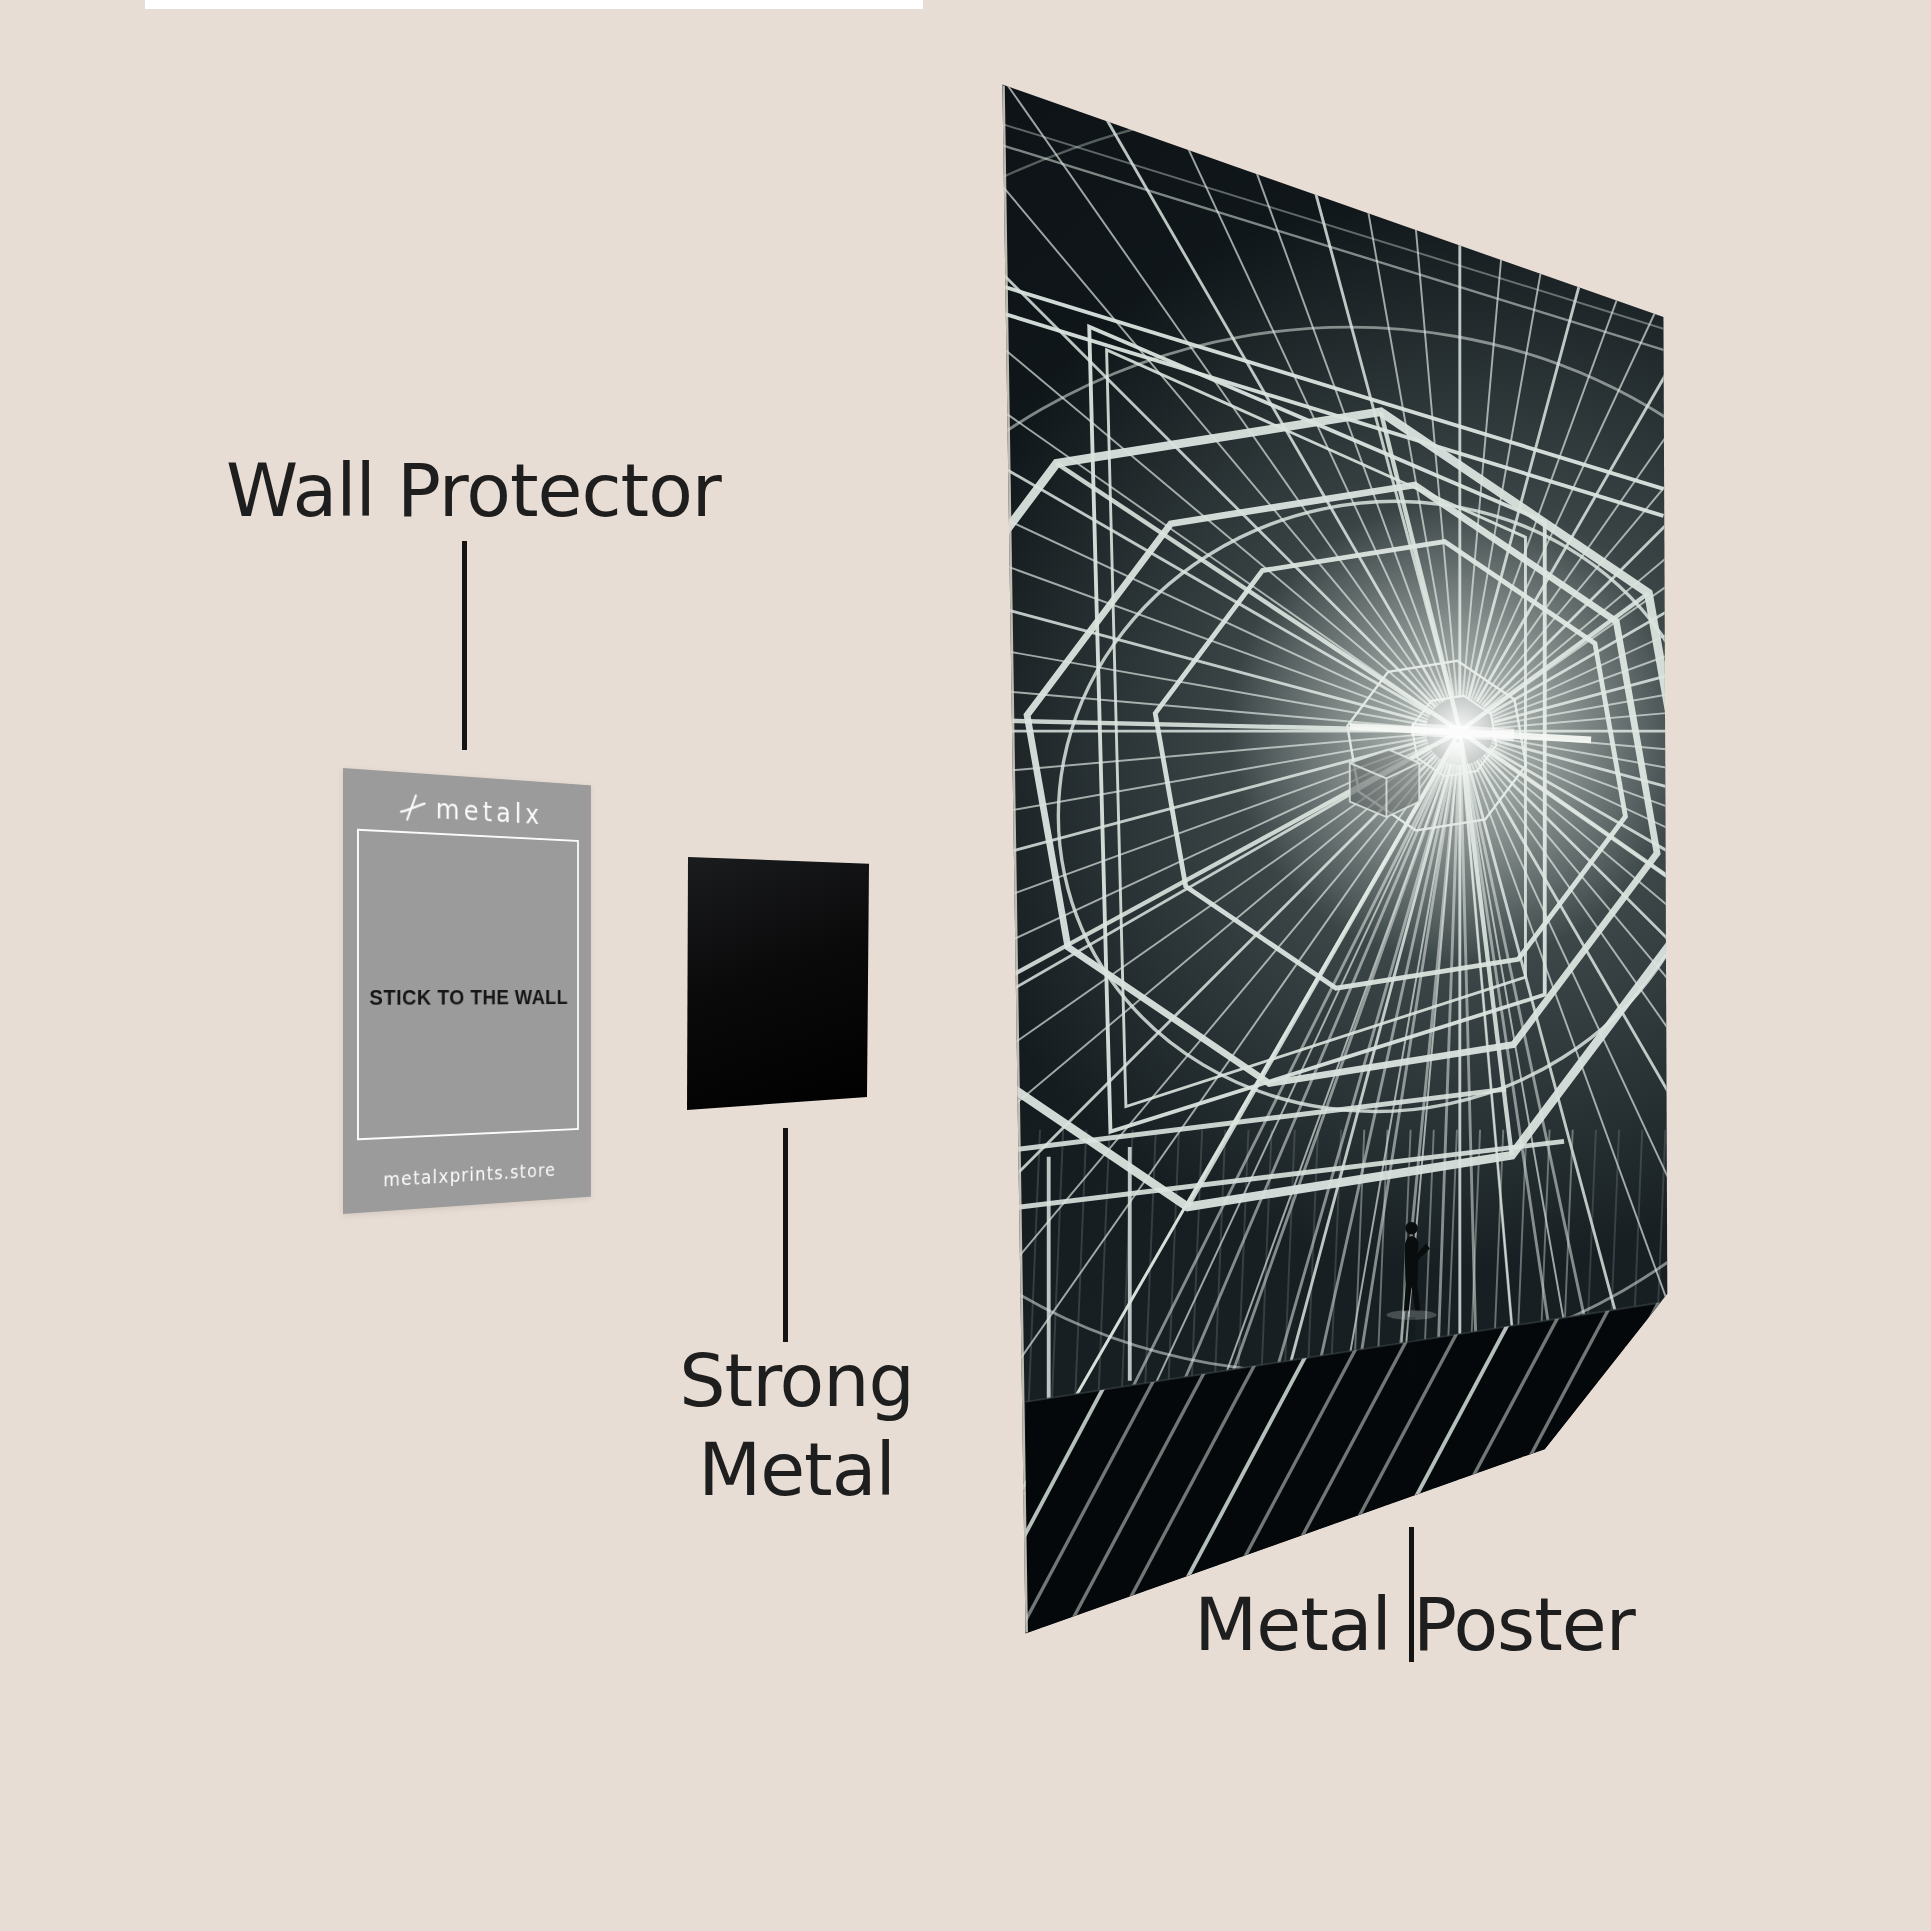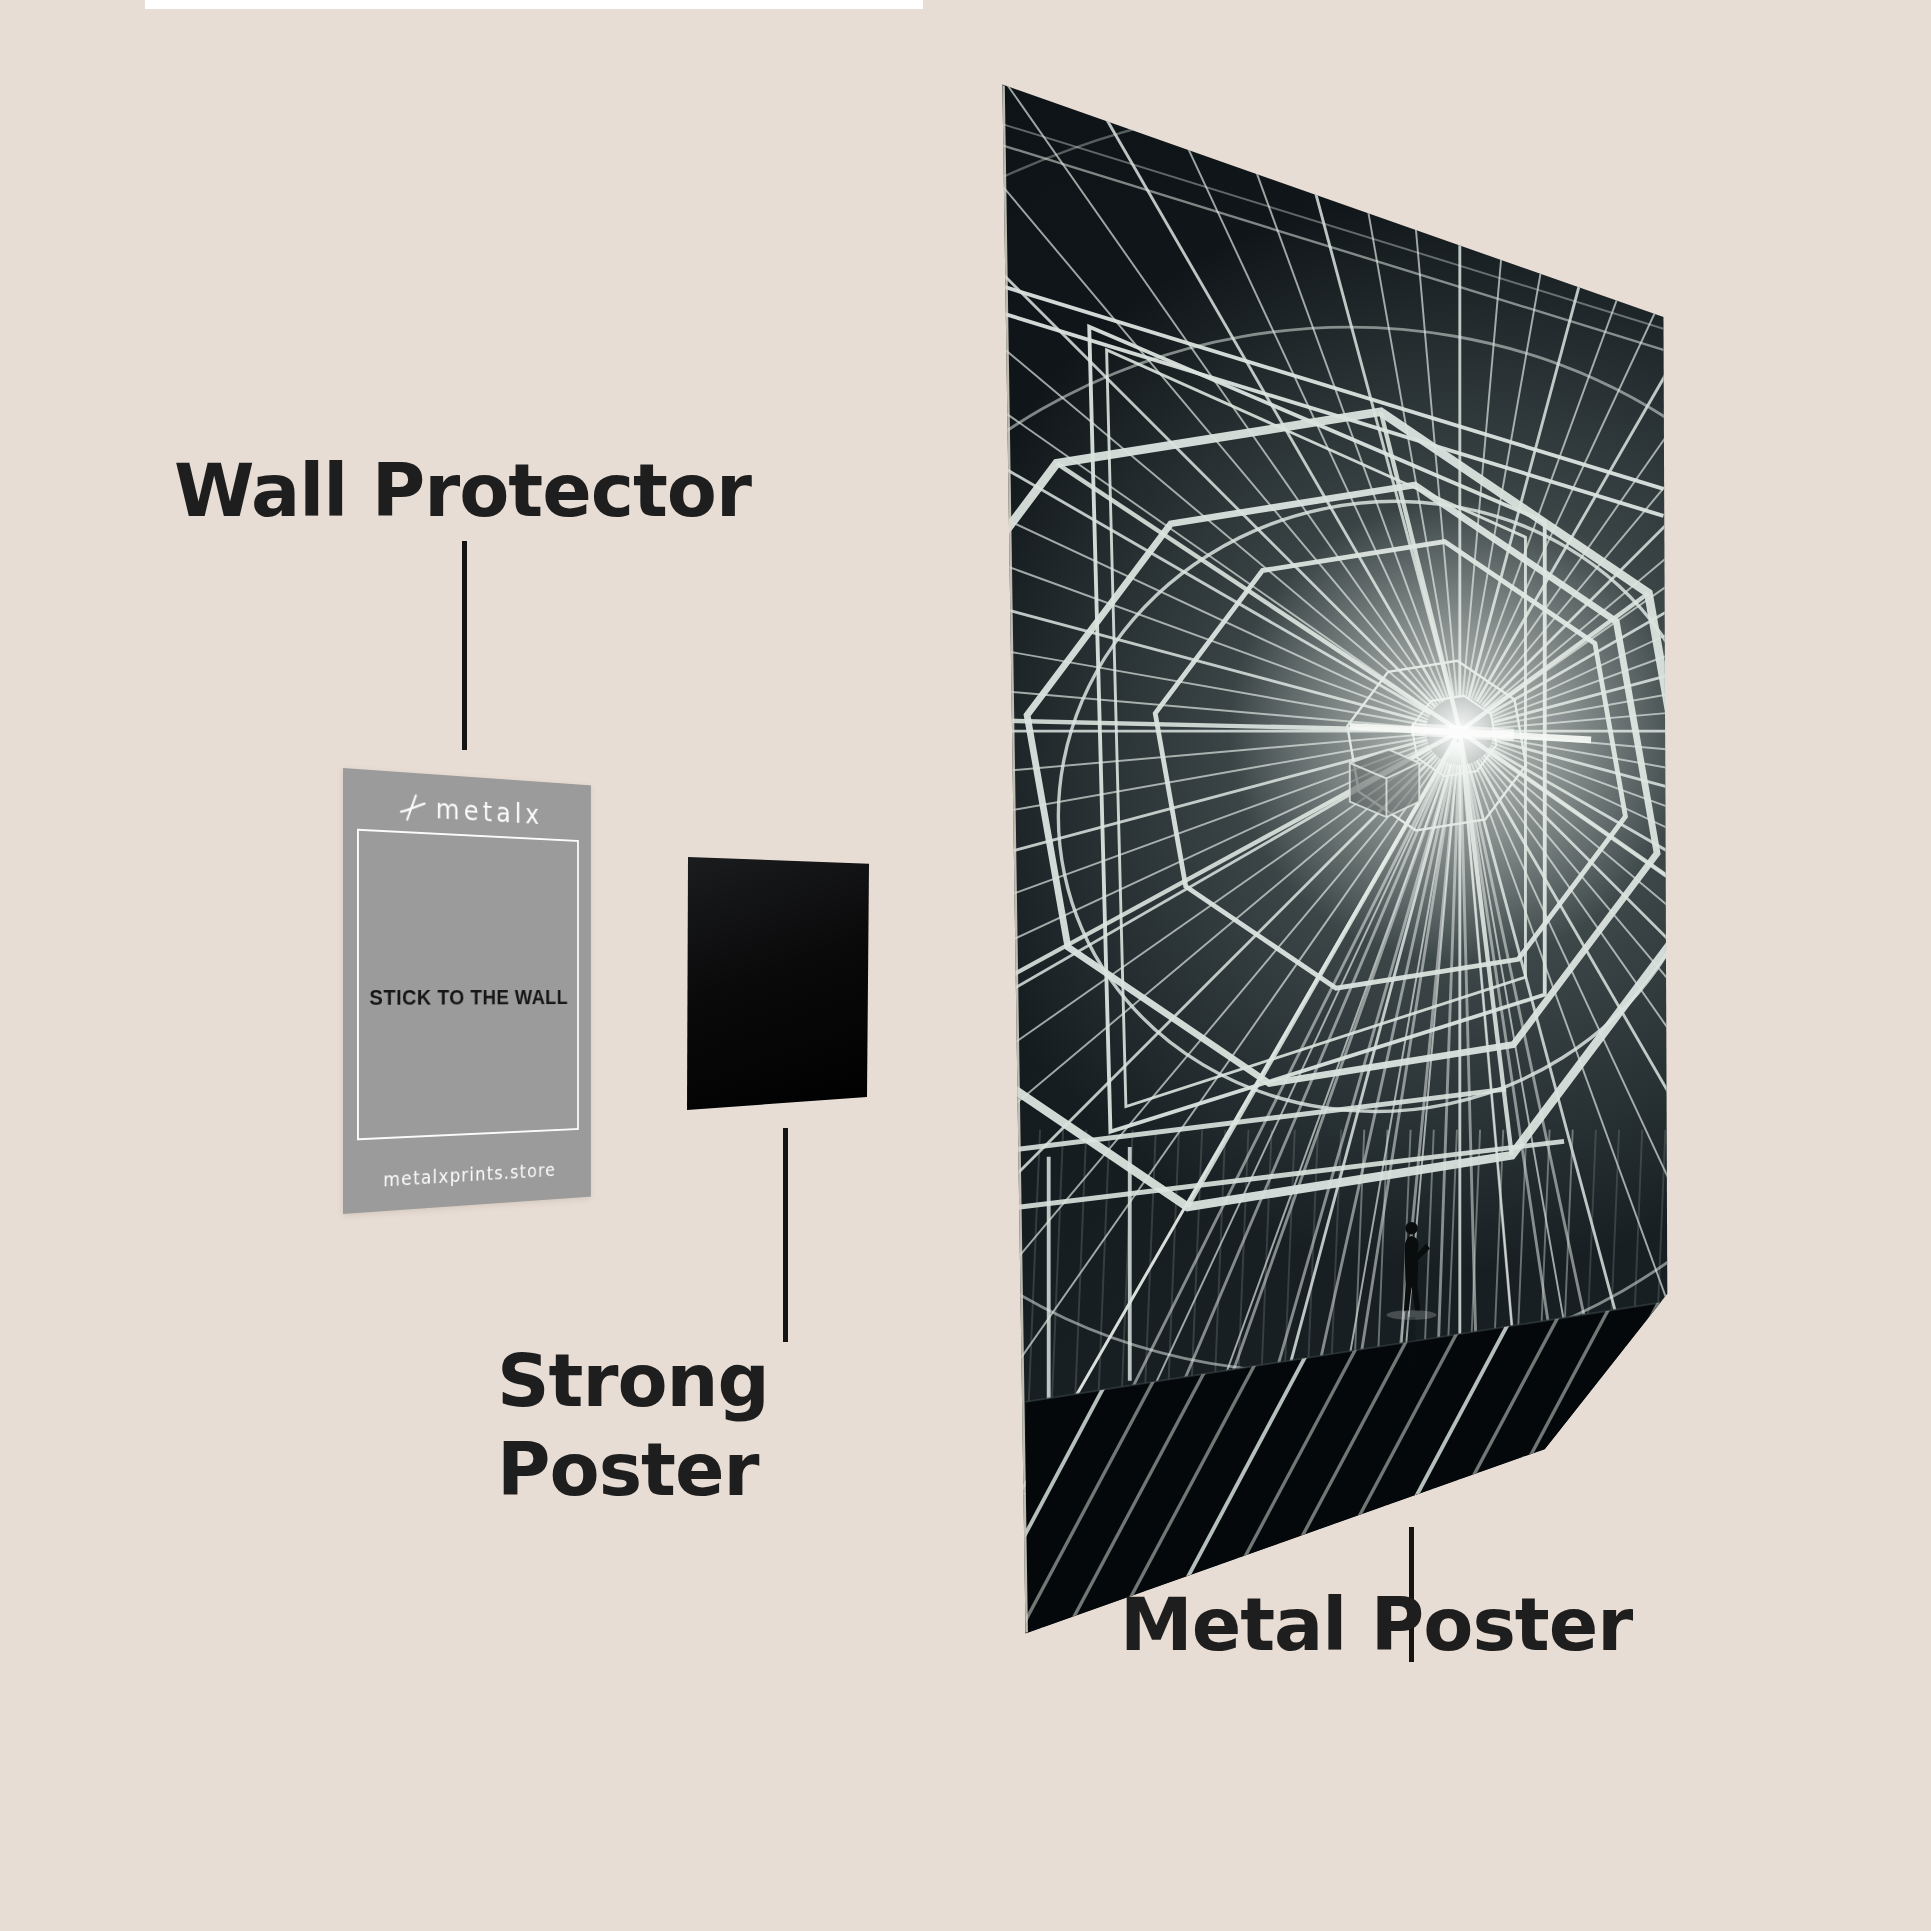--- a/index.html
+++ b/index.html
@@ -4,22 +4,22 @@
 <style>
   html,body{
     margin:0;padding:0;width:1931px;height:1931px;overflow:hidden;
     background:#e8ddd4;
     font-family:"DejaVu Sans",sans-serif;
   }
   .top-strip{
     position:absolute;left:145px;top:0;width:778px;height:8.7px;background:#ffffff;
   }
   .label{
-    position:absolute;color:#1e1e1e;font-size:73px;font-weight:700;
-    letter-spacing:-1px;line-height:1.22;
+    position:absolute;color:#1e1e1e;font-size:73px;font-weight:400;
+    letter-spacing:-1px;text-align:center;line-height:1.22;
   }
   .leader{position:absolute;width:4.8px;background:#141414;}
 
   
   .card{
     position:absolute;left:343px;top:768px;width:286px;height:446px;
     background:#9b9b9b;
     transform:perspective(1159px) rotateY(20deg);
     transform-origin:left center;
     box-shadow:0 1.9px 5.8px rgba(60,50,45,.12);
@@ -74,21 +74,21 @@
     </div>
     <div class="card-border"></div>
     <div class="card-stick">STICK TO THE WALL</div>
     <div class="card-site">metalxprints.store</div>
   </div>
 
   <div class="magnet"></div>
   <div class="leader" style="left:783px;top:1128px;height:214px;"></div>
   <div class="label" style="left:497px;top:1336px;width:599px;">
     <span>Strong</span><br>
-    <span>Poster</span>
+    <span>Metal</span>
   </div>
 
   <svg id="poster-art" viewBox="1020 70 716 1640">
       <defs>
         <clipPath id="posterClip">
           <polygon points="1038,87 1723,328 1727,1340 1600,1501 1062,1692"></polygon>
         </clipPath>
         <clipPath id="floorClip">
           <polygon points="1062,1452 1727,1348 1600,1501 1062,1692"></polygon>
         </clipPath>

